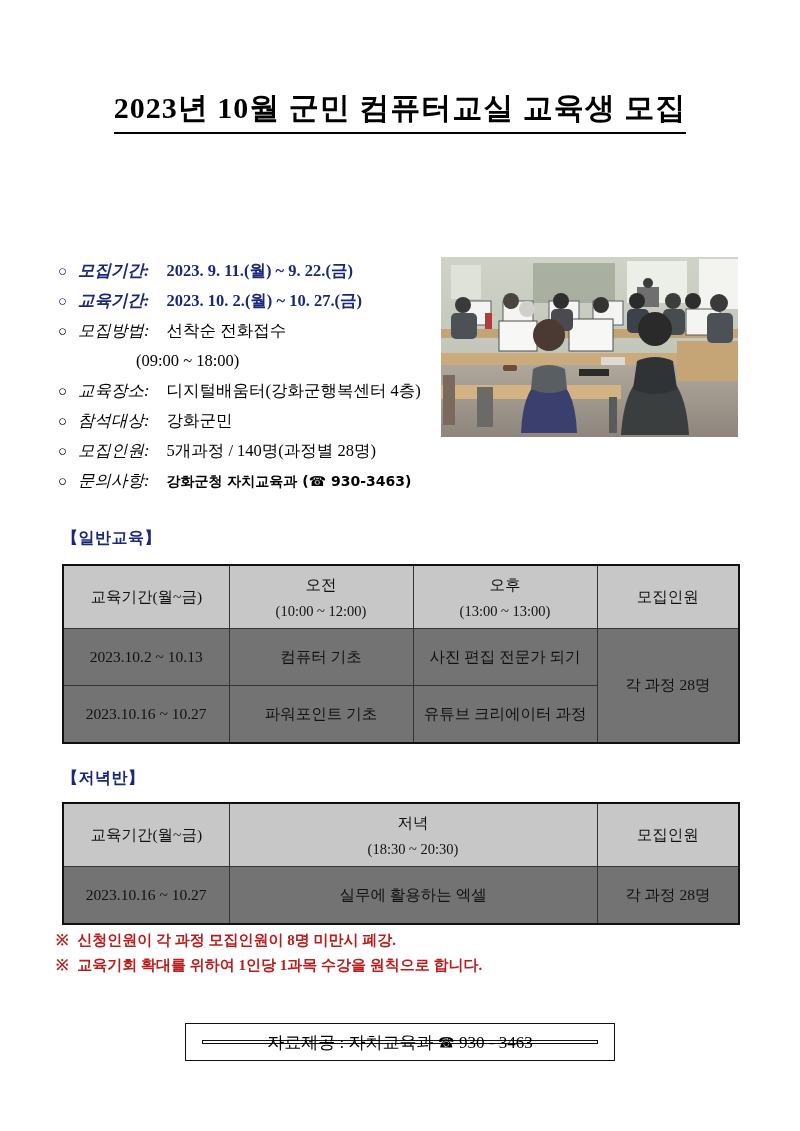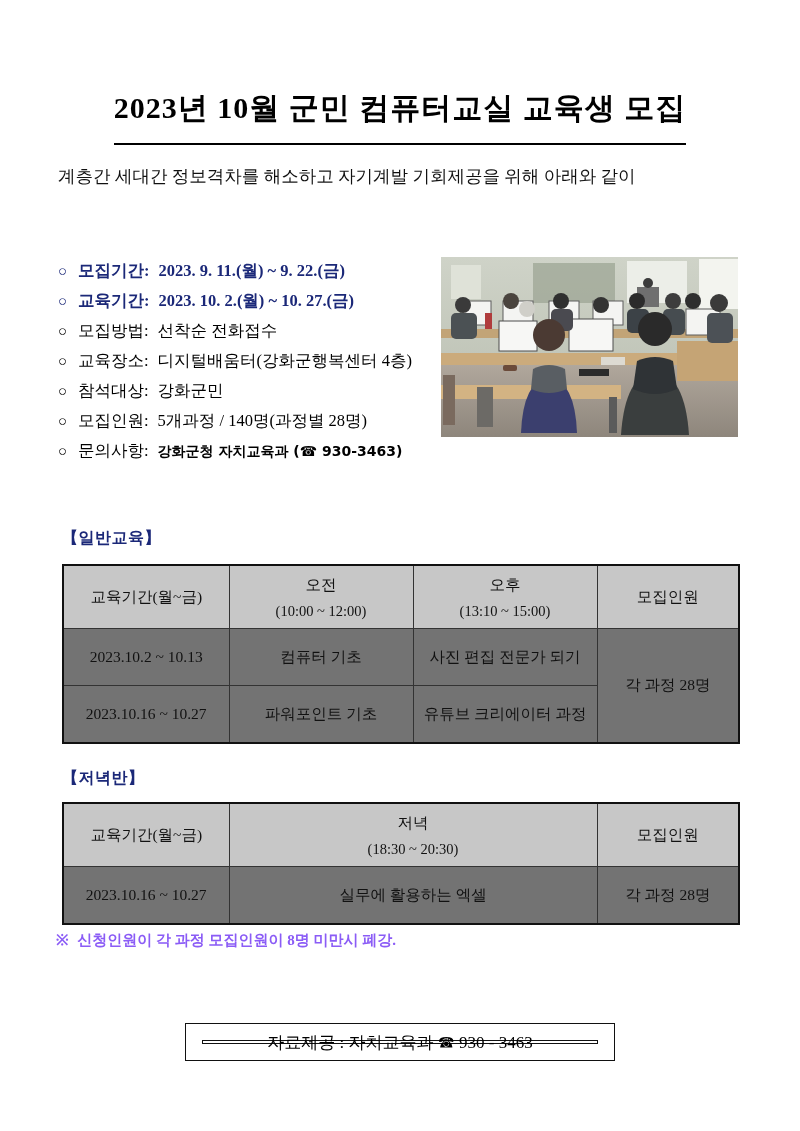--- a/index.html
+++ b/index.html
@@ -31,21 +31,21 @@
     text-align: center;
     font-size: 30px;
     font-weight: bold;
     letter-spacing: 1px;
     color: #000;
     font-family: "Liberation Serif", "DejaVu Serif", serif;
   }
   .title-inner {
     display: inline-block;
     border-bottom: 2px solid #000;
-    padding-bottom: 14px;
+    padding-bottom: 3px;
   }
 
   
   .intro {
     position: absolute;
     left: 58px;
     top: 160px;
     width: 690px;
     font-size: 17.5px;
     line-height: 33px;
@@ -68,21 +68,21 @@
     align-items: baseline;
     white-space: nowrap;
     height: 30px;
   }
   .bullet-mark {
     display: inline-block;
     width: 20px;
     flex: 0 0 20px;
     font-size: 15px;
   }
-  .bullet-label { margin-right: 9px; }
+  .bullet-label { margin-right: 17px; font-style: italic; }
   .bullet-text { }
   .navy {
     color: #1b2878;
     font-weight: bold;
   }
   .bullet-sub {
     padding-left: 78px;
     white-space: nowrap;
     height: 30px;
     line-height: 30px;
@@ -153,21 +153,21 @@
   #table-general { top: 564px; }
   #table-evening { top: 802px; }
 
   
   .notes {
     position: absolute;
     left: 56px;
     top: 928px;
     font-size: 15px;
     line-height: 25px;
-    color: #8b5cf6;
+    color: #b91c1c;
     font-weight: bold;
   }
   .note-row { white-space: nowrap; }
   .note-mark { margin-right: 5px; }
 
   
   .footer-box {
     position: absolute;
     left: 185px;
     top: 1023px;
@@ -193,21 +193,20 @@
 </head>
 <body>
 
 <div class="page">
 
   <div class="title">
     <span class="title-inner">2023년 10월 군민 컴퓨터교실 교육생 모집</span>
   </div>
 
   <div class="intro">
-    <div>계층간 세대간 정보격차를 해소하고 자기계발 기회제공을 위해 아래와 같이</div>
   </div>
 
   <div class="bullets">
 
     <div class="bullet-row">
       <span class="bullet-mark navy">○</span>
       <span class="bullet-label navy">모집기간:</span>
       <span class="bullet-text navy">2023. 9. 11.(월) ~ 9. 22.(금)</span>
     </div>
 
@@ -215,20 +214,21 @@
       <span class="bullet-mark navy">○</span>
       <span class="bullet-label navy">교육기간:</span>
       <span class="bullet-text navy">2023. 10. 2.(월) ~ 10. 27.(금)</span>
     </div>
 
     <div class="bullet-row">
       <span class="bullet-mark">○</span>
       <span class="bullet-label">모집방법:</span>
       <span class="bullet-text">선착순 전화접수</span>
     </div>
+    <div class="bullet-sub">(09:00 ~ 18:00)</div>
 
     <div class="bullet-row">
       <span class="bullet-mark">○</span>
       <span class="bullet-label">교육장소:</span>
       <span class="bullet-text">디지털배움터(강화군행복센터 4층)</span>
     </div>
 
     <div class="bullet-row">
       <span class="bullet-mark">○</span>
       <span class="bullet-label">참석대상:</span>
@@ -335,21 +335,21 @@
       <tr>
         <td>
           <span>교육기간(월~금)</span>
         </td>
         <td>
           <span>오전</span>
           <span class="sub-time">(10:00 ~ 12:00)</span>
         </td>
         <td>
           <span>오후</span>
-          <span class="sub-time">(13:10 ~ 15:00)</span>
+          <span class="sub-time">(13:00 ~ 13:00)</span>
         </td>
         <td>
           <span>모집인원</span>
         </td>
       </tr>
     </thead>
     <tbody>
       <tr>
         <td>2023.10.2 ~ 10.13</td>
         <td>컴퓨터 기초</td>
@@ -393,19 +393,23 @@
         <td>각 과정 28명</td>
       </tr>
     </tbody>
   </table>
 
   <div class="notes">
     <div class="note-row">
       <span class="note-mark">※</span>
       <span>신청인원이 각 과정 모집인원이 8명 미만시 폐강.</span>
     </div>
+    <div class="note-row">
+      <span class="note-mark">※</span>
+      <span>교육기회 확대를 위하여 1인당 1과목 수강을 원칙으로 합니다.</span>
+    </div>
   </div>
 
   <div class="footer-box">
     <div class="footer-inner">자료제공 : 자치교육과 ☎ 930 - 3463</div>
   </div>
 
 </div>
 
 </body></html>

